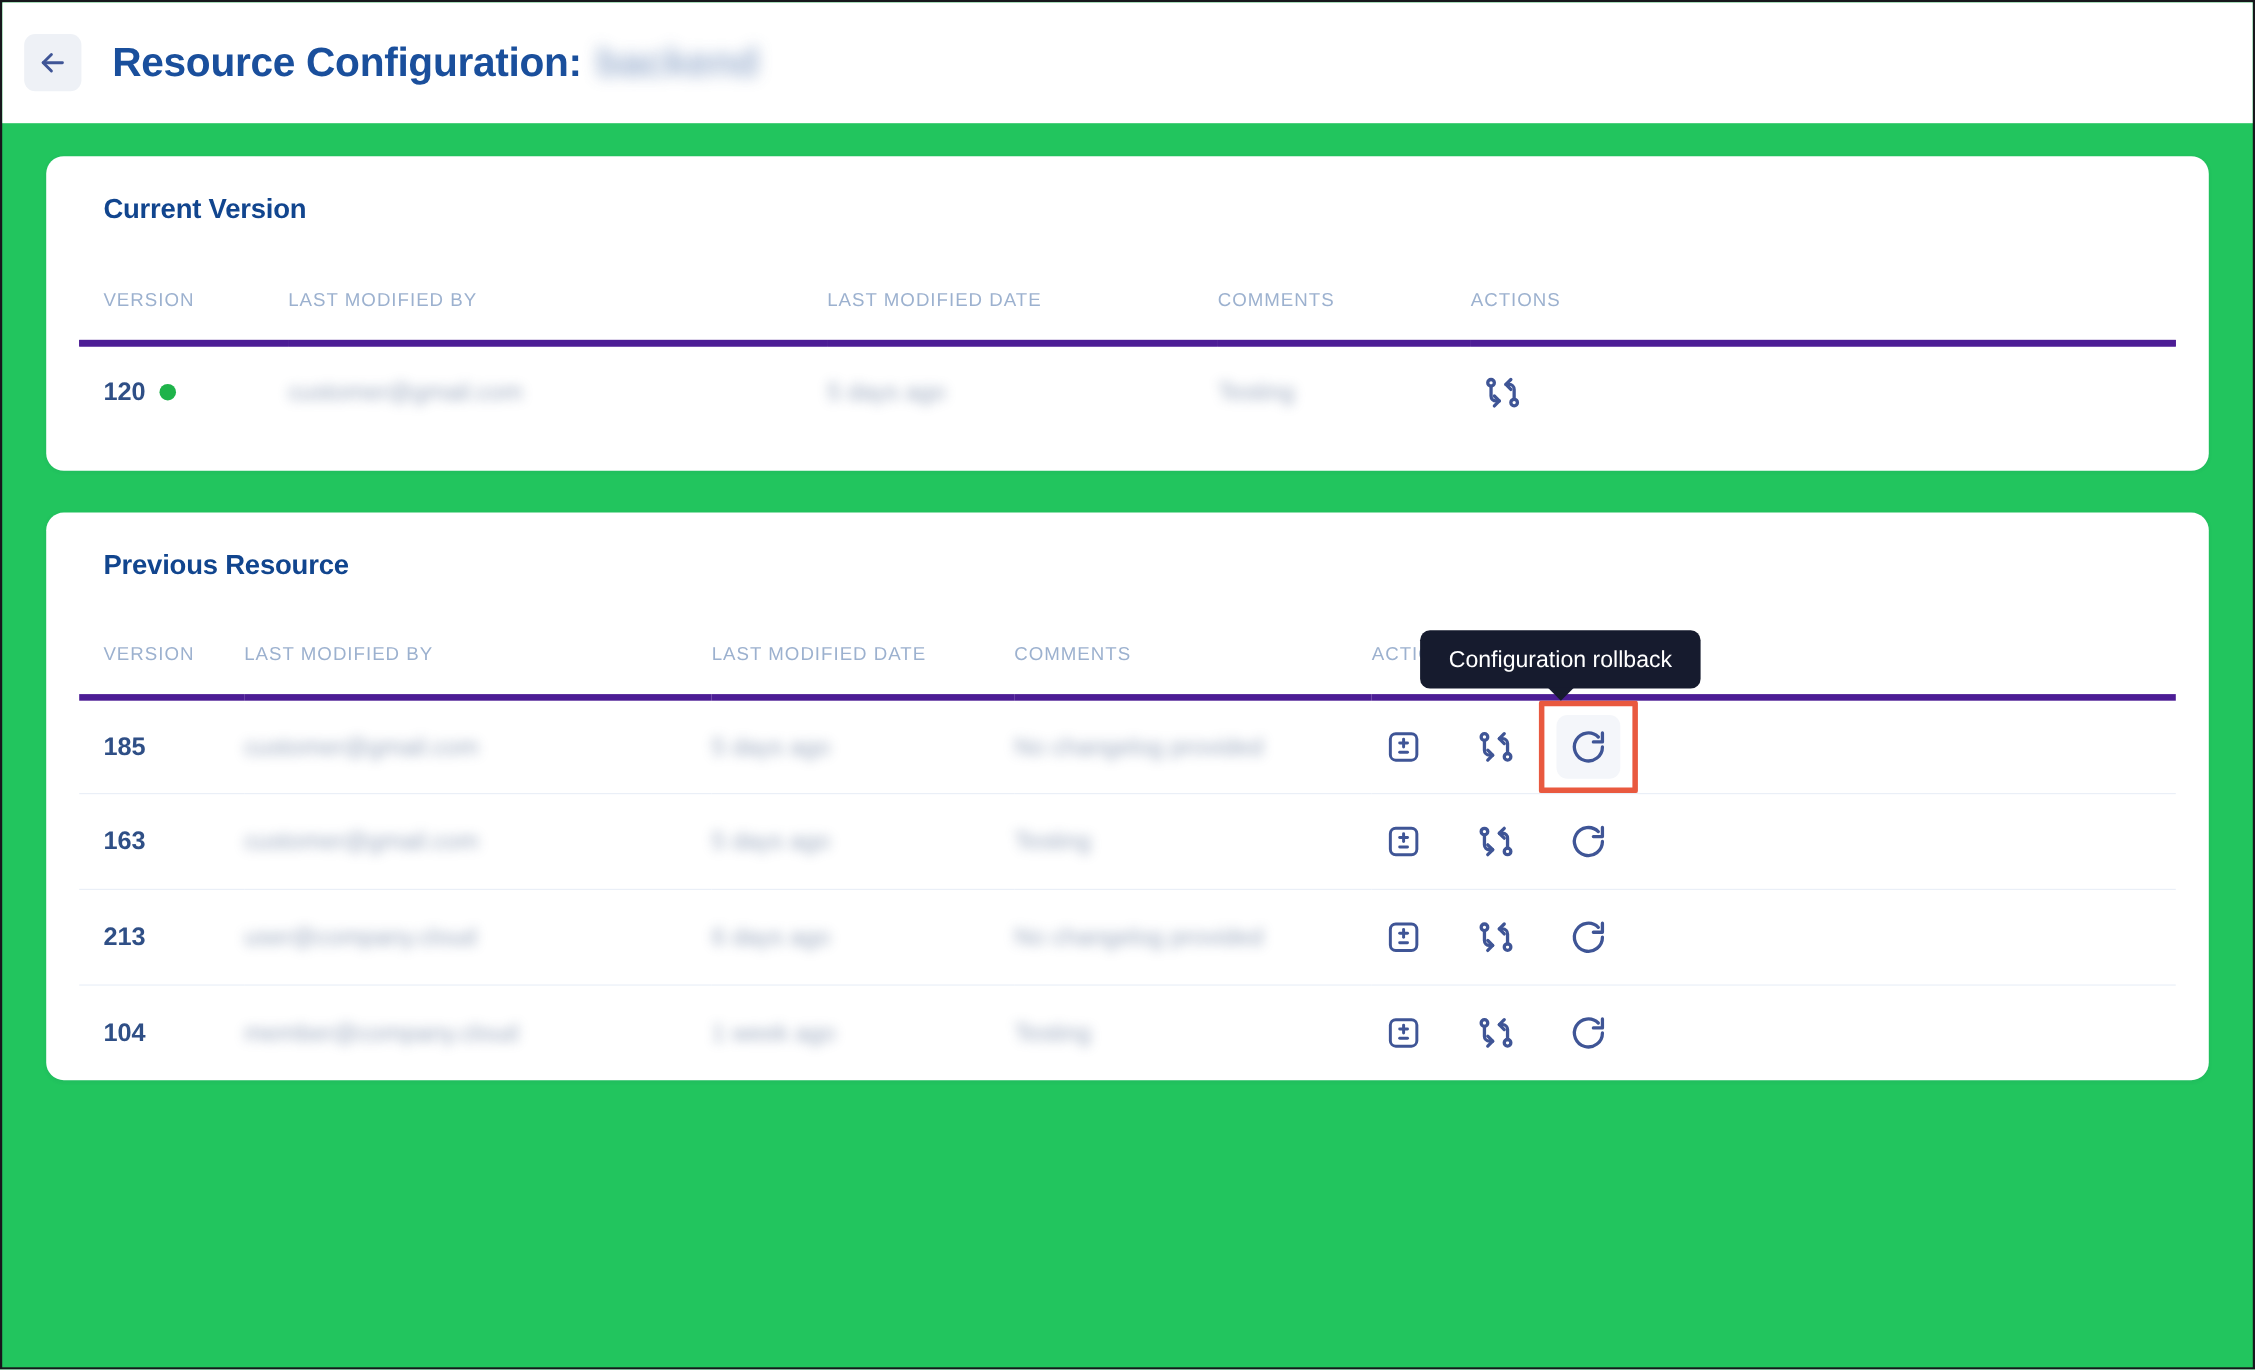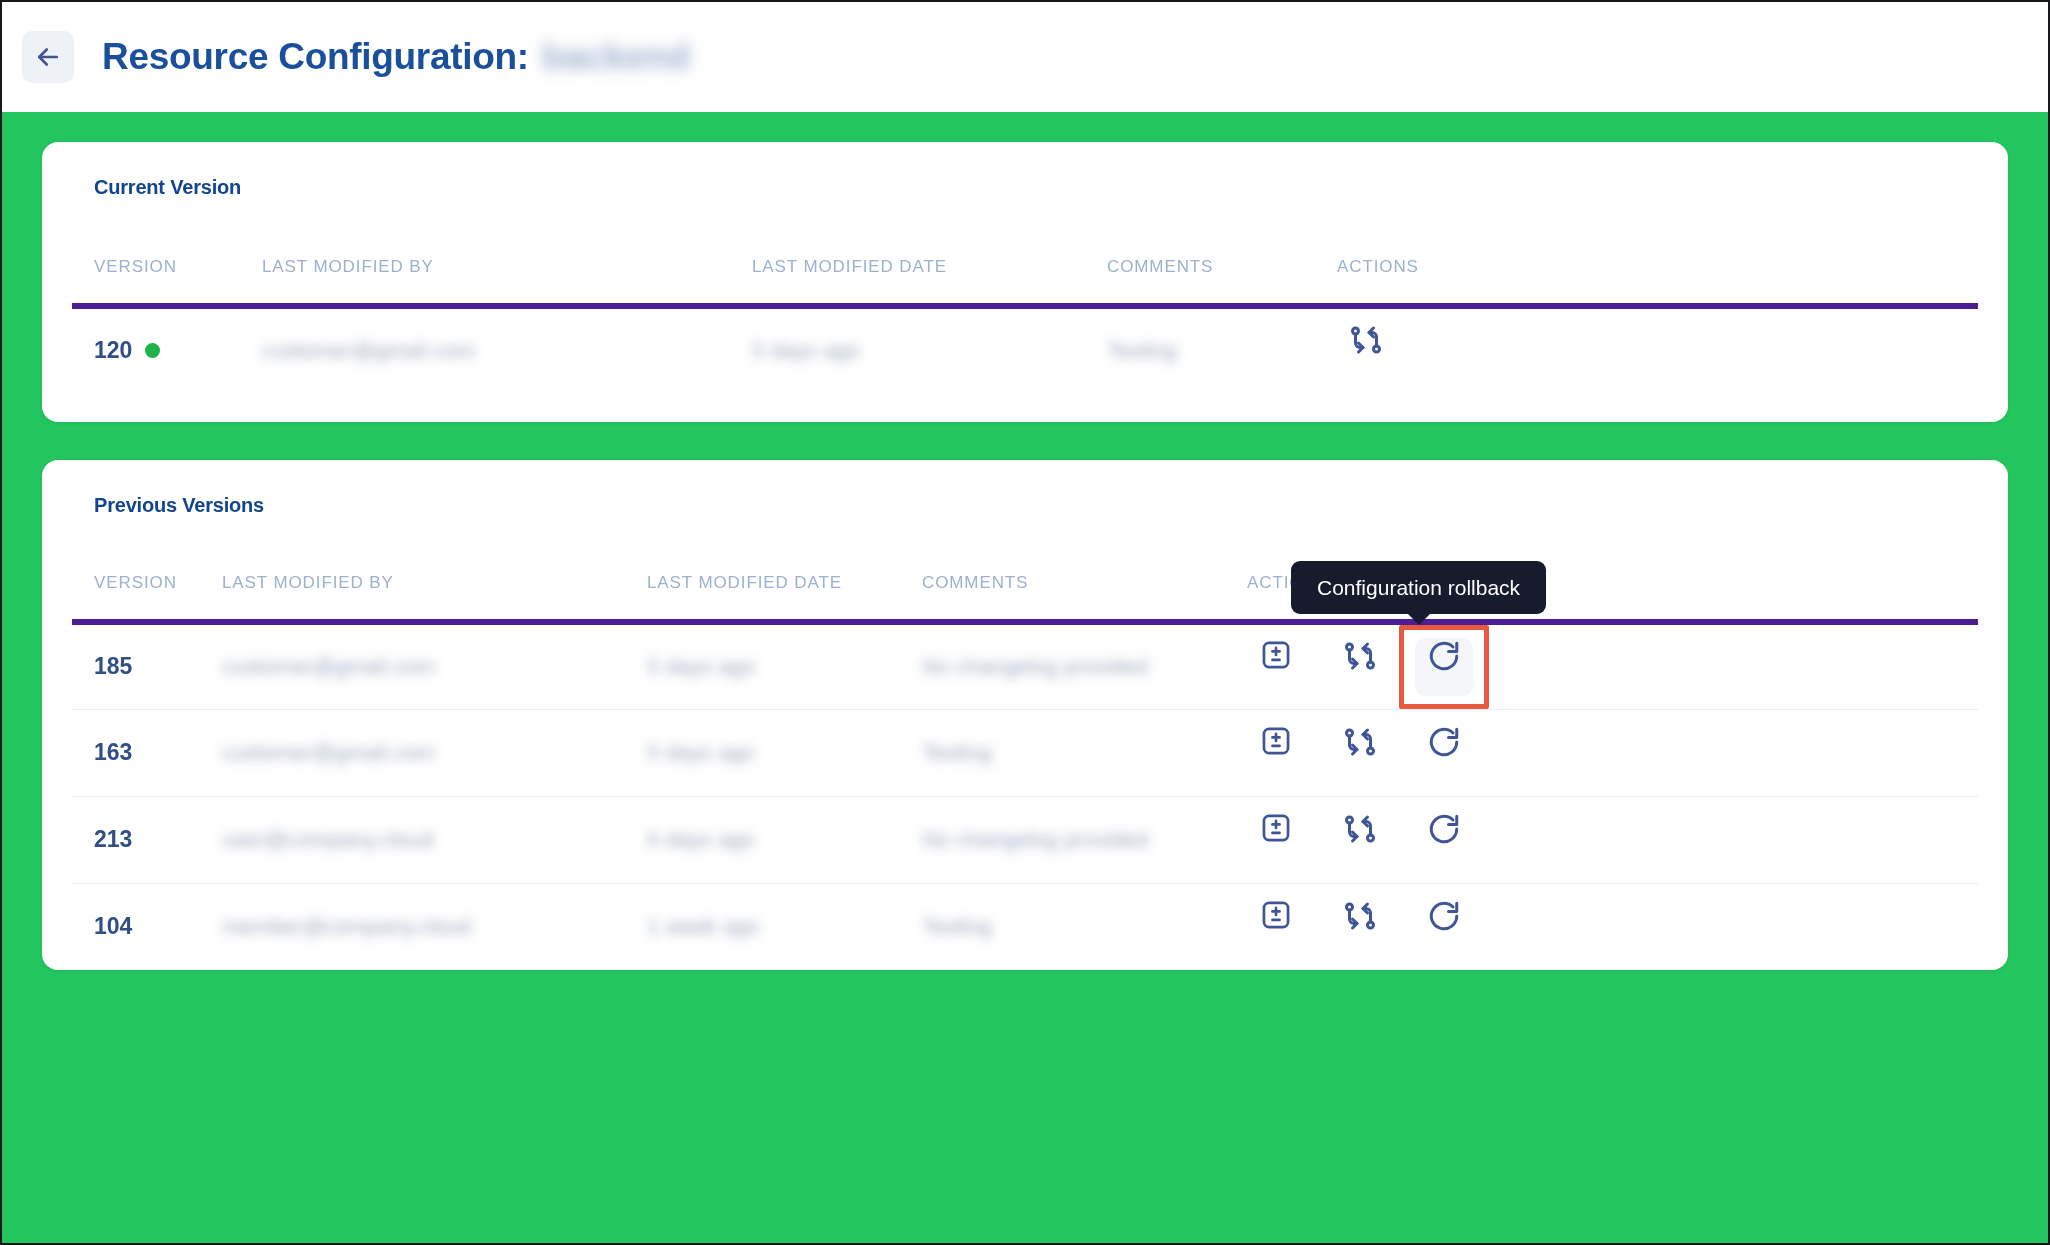--- a/index.html
+++ b/index.html
@@ -72,21 +72,21 @@
     background: #ffffff;
     border-radius: 16px;
     box-shadow: 0 1px 4px rgba(35, 55, 95, 0.07);
     padding: 34px 30px 0 30px;
   }
 
   .card.current { padding-bottom: 30px; margin-bottom: 38px; }
   .card.previous { padding-bottom: 0; }
 
   .card-title {
-    font-size: 20px;
+    font-size: 25px;
     font-weight: bold;
     color: #11458e;
     letter-spacing: -0.2px;
     padding-left: 22px;
   }
 
   
   table {
     width: 100%;
     border-collapse: collapse;
@@ -166,20 +166,21 @@
     align-items: center;
     gap: 26px;
   }
   .actions-cell.single { padding-left: 0; }
 
   .icon-btn {
     width: 58px;
     height: 58px;
     border-radius: 10px;
     display: flex;
+    align-items: center;
     justify-content: center;
     cursor: pointer;
     background: transparent;
     flex: 0 0 auto;
     position: relative;
   }
   .icon-btn svg { display: block; }
   .icon-btn.hovered { background: #f4f6fa; }
 
   
@@ -288,21 +289,21 @@
                   </span>
                 </div>
               </div>
             </td>
           </tr>
         </tbody>
       </table>
     </div>
 
     <div class="card previous">
-      <div class="card-title">Previous Versions</div>
+      <div class="card-title">Previous Resource</div>
 
       <table class="tbl-previous">
         <thead>
           <tr>
             <th class="col-version">VERSION</th>
             <th class="col-modby">LAST MODIFIED BY</th>
             <th class="col-moddate">LAST MODIFIED DATE</th>
             <th class="col-comments">COMMENTS</th>
             <th class="col-actions">ACTIONS</th>
           </tr>

